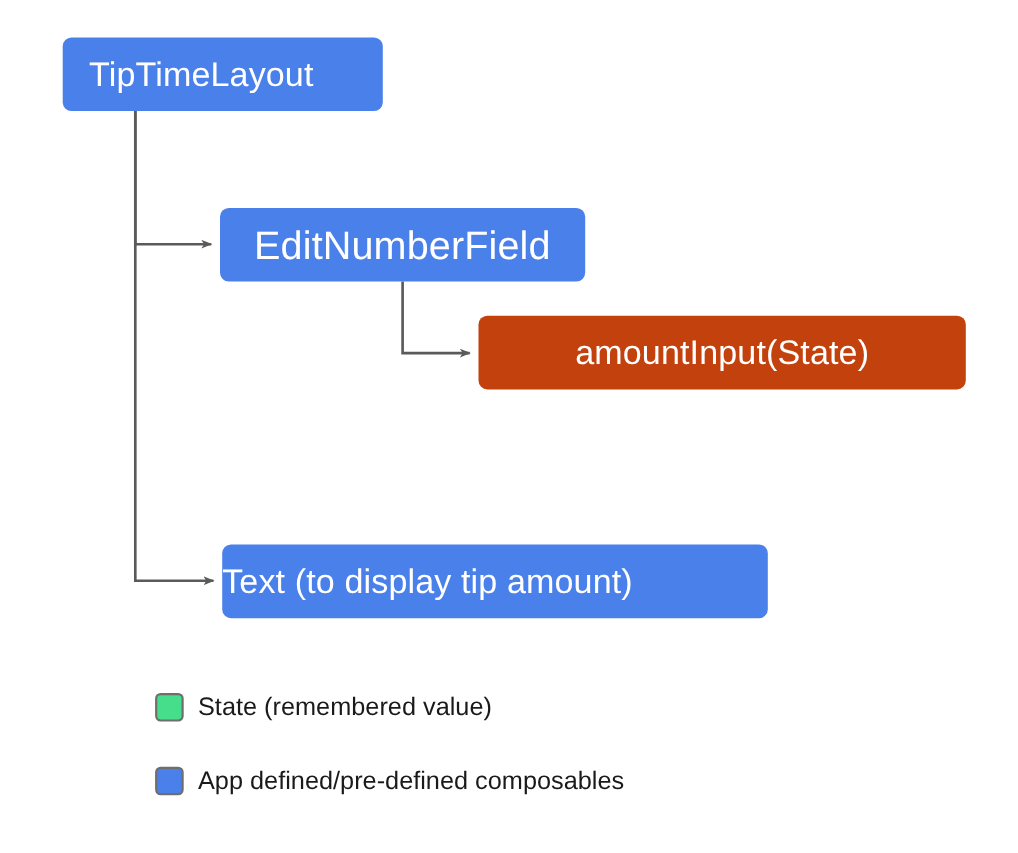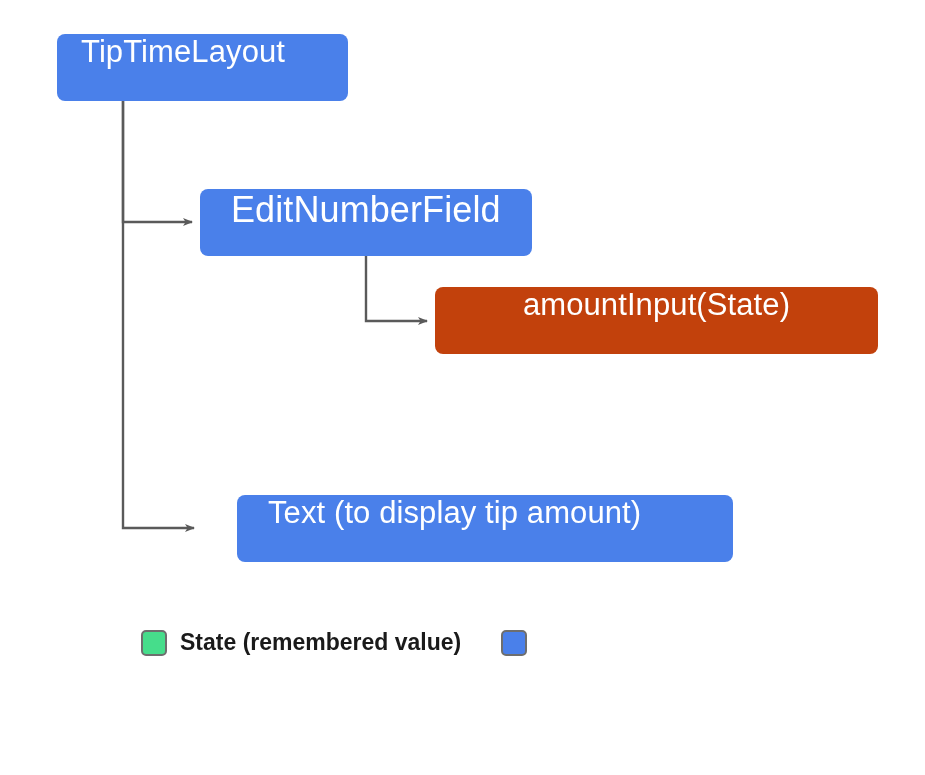--- a/index.html
+++ b/index.html
@@ -26,20 +26,21 @@
     top: 0;
     width: 925px;
     height: 775px;
     pointer-events: none;
   }
   .node {
     position: absolute;
     box-sizing: border-box;
     border-radius: 8px;
     display: flex;
+    align-items: center;
     color: #ffffff;
     font-weight: 400;
     letter-spacing: 0.1px;
     white-space: nowrap;
   }
   .node.composable {
     background: #4a80ea;
   }
   .node.state {
     background: #c2410c;
@@ -71,34 +72,31 @@
     top: 287px;
     width: 443px;
     height: 67px;
     font-size: 31px;
   }
   #node-text-tip {
     left: 202px;
     top: 495px;
     width: 496px;
     height: 67px;
-    padding-left: 31px;
     font-size: 31px;
-    margin-left: 35px;
   }
 
   
   .legend {
     position: absolute;
     left: 141px;
     top: 629px;
     display: flex;
-    flex-direction: row;
+    flex-direction: column;
     gap: 40px;
-    font-weight: bold;
   }
   .legend-row {
     display: flex;
     align-items: center;
     gap: 13px;
     height: 27px;
   }
   .swatch {
     width: 26px;
     height: 26px;
@@ -155,16 +153,17 @@
     <span class="node-label">Text (to display tip amount)</span>
   </div>
 
   <div class="legend">
     <div class="legend-row">
       <span class="swatch state"></span>
       <span class="legend-label">State (remembered value)</span>
     </div>
     <div class="legend-row">
       <span class="swatch composable"></span>
+      <span class="legend-label">App defined/pre-defined composables</span>
     </div>
   </div>
 
 </div>
 
 </body></html>

